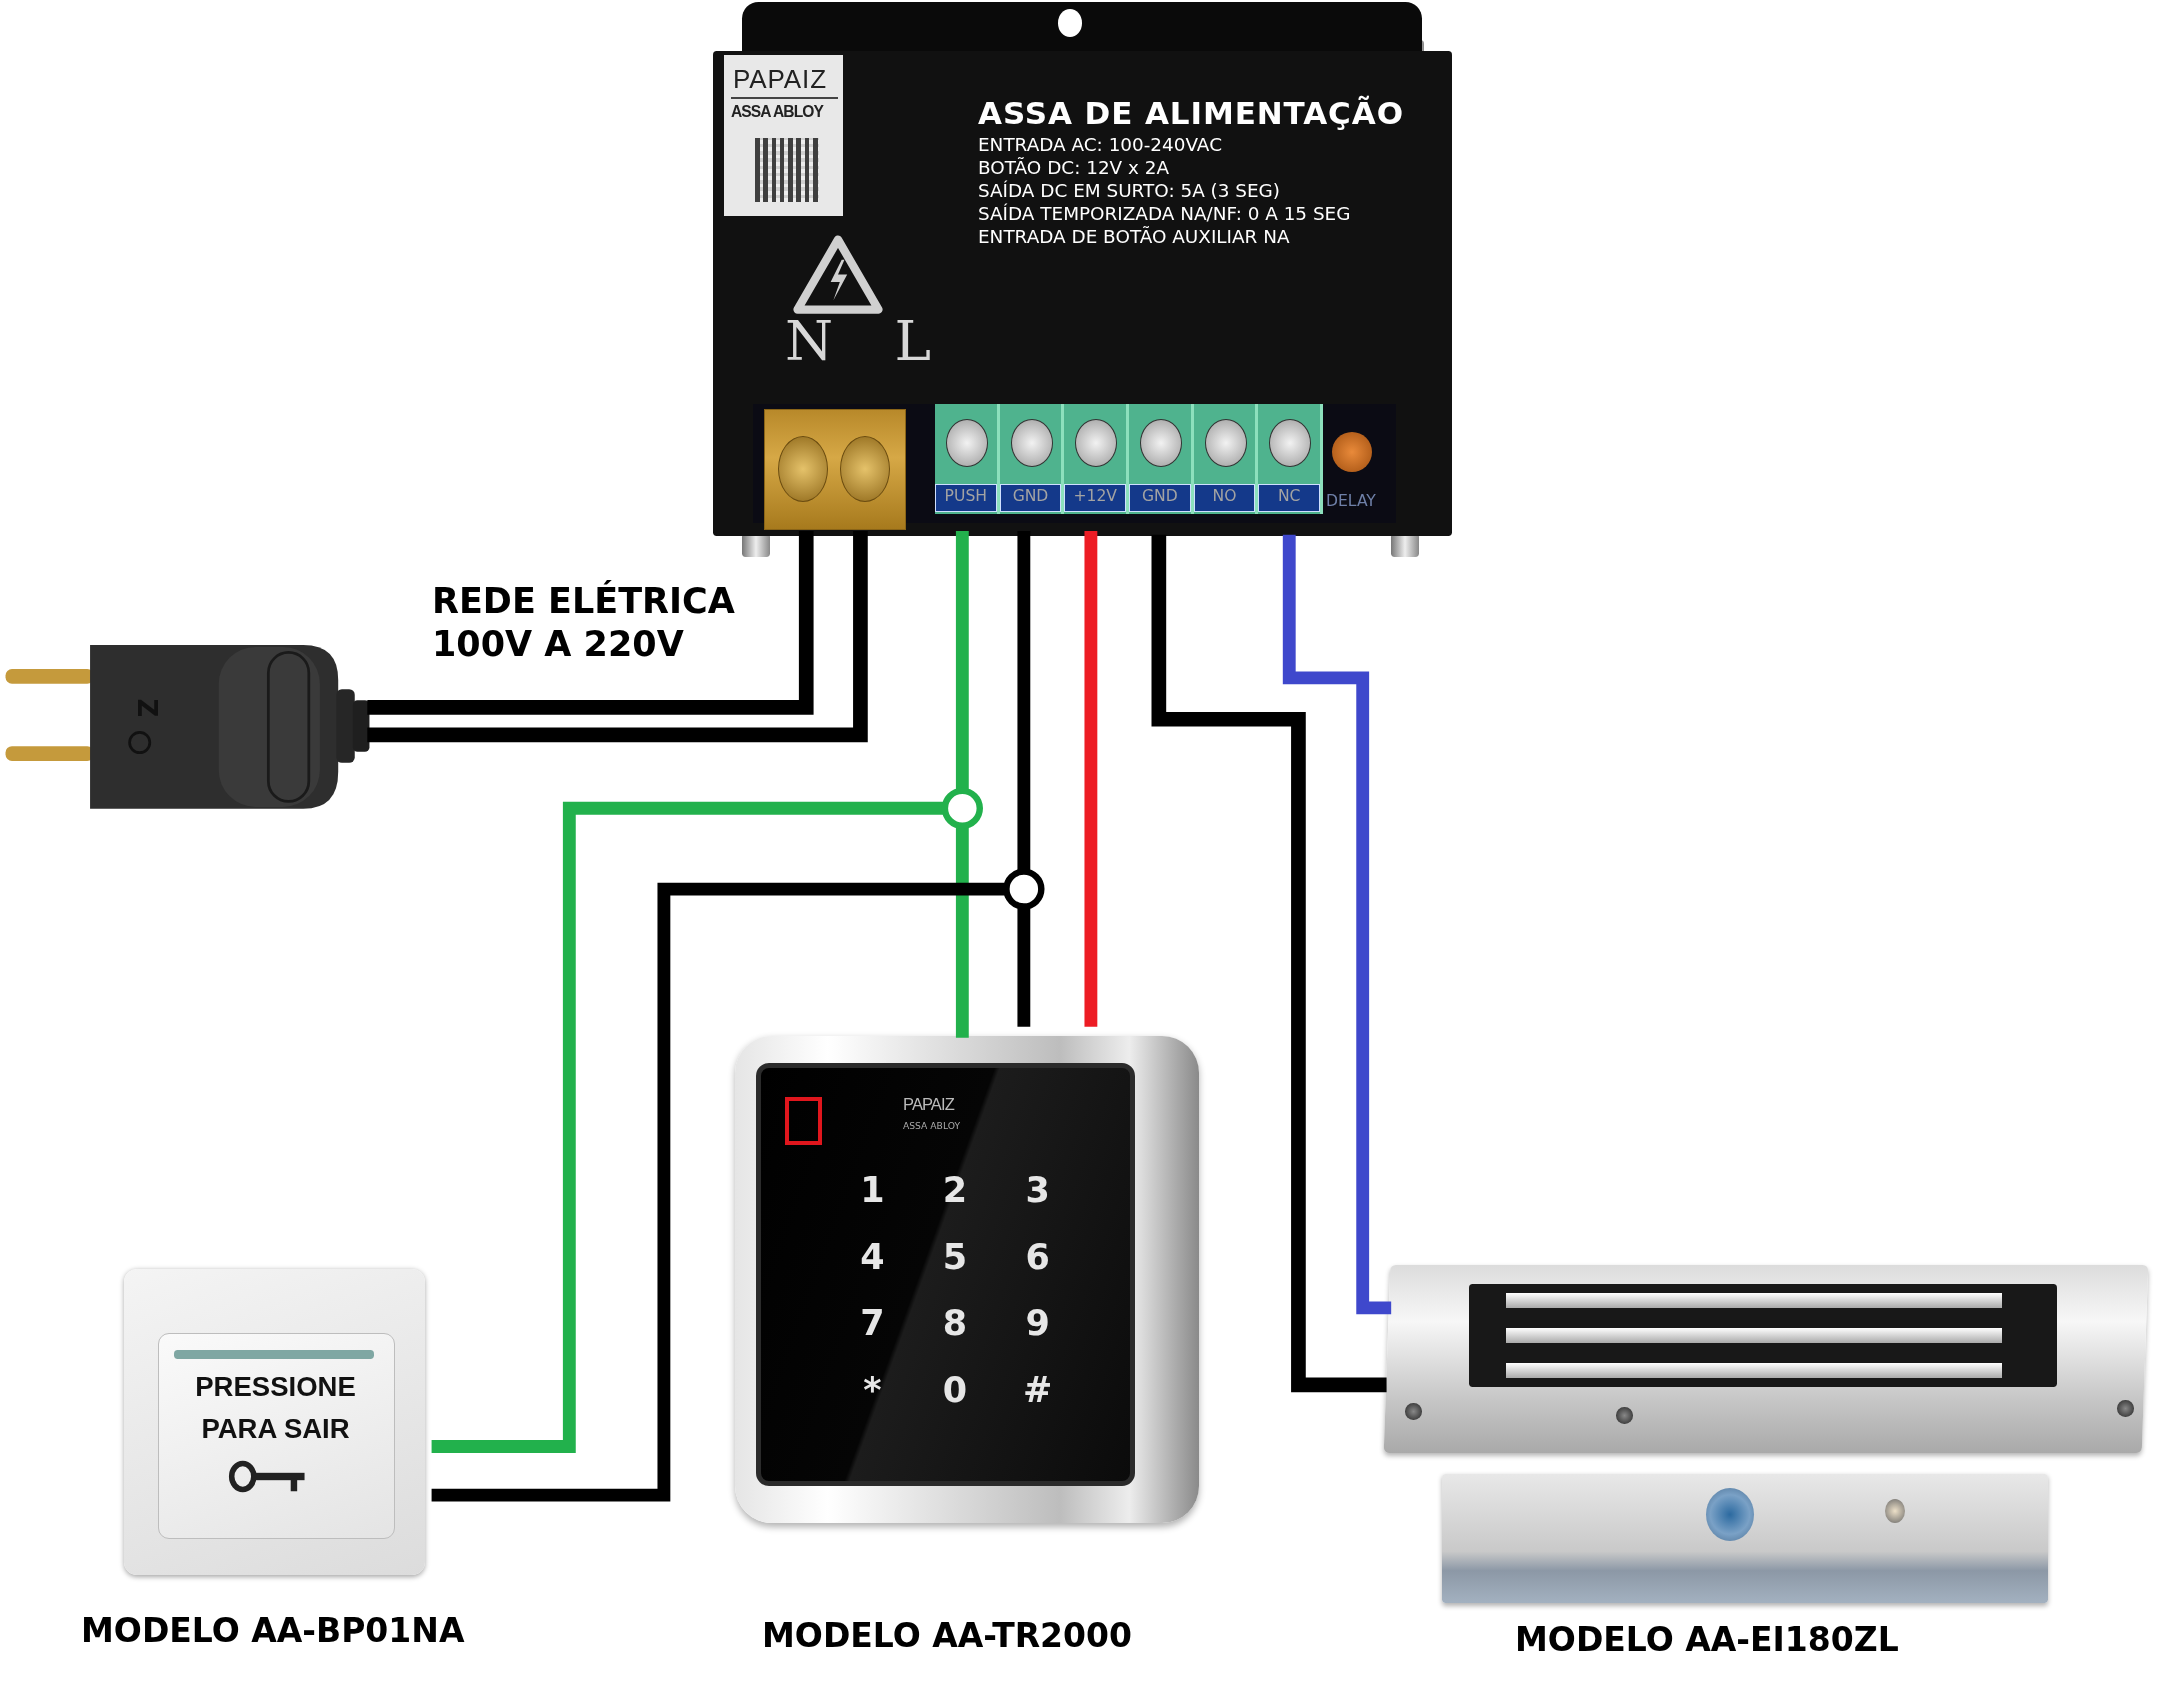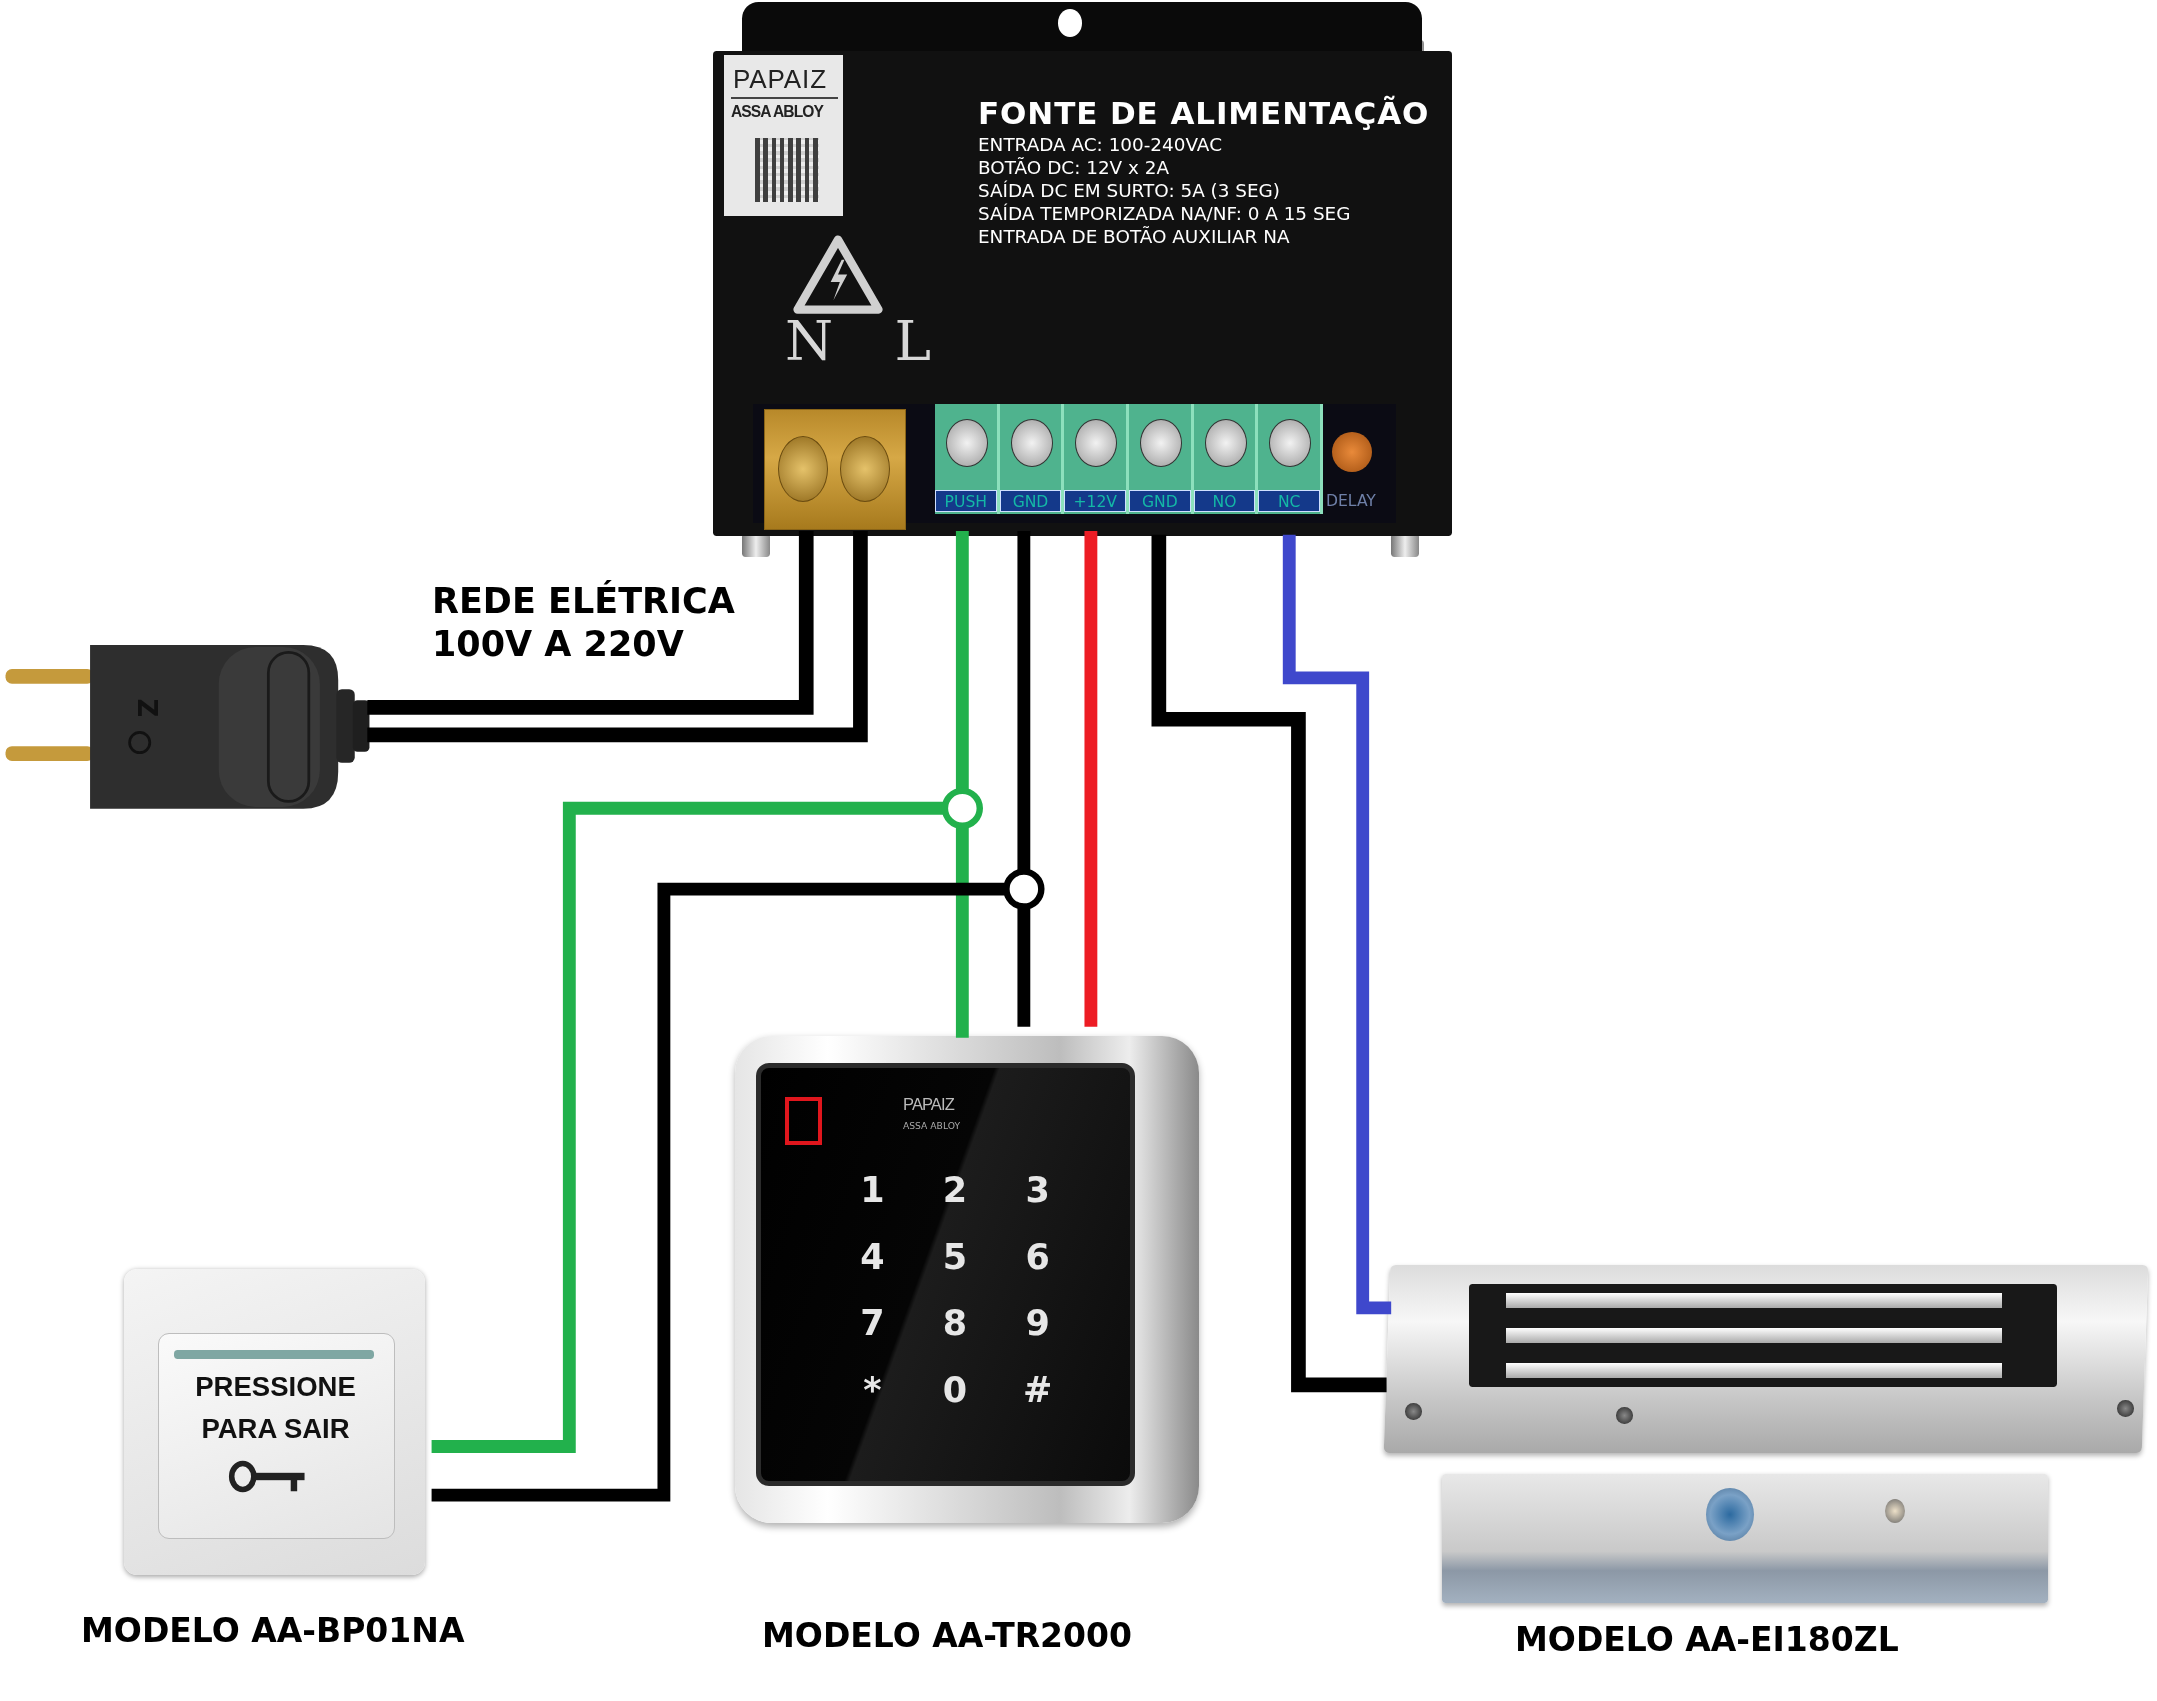--- a/index.html
+++ b/index.html
@@ -25,21 +25,21 @@
   .psu-specs div { white-space:nowrap; }
   .warn-tri { left:792px; top:234px; width:92px; height:83px; z-index:3; }
   .nl-label { left:785px; top:309px; color:#d8d8d8; font-family:"DejaVu Serif", serif; font-size:55px; letter-spacing:22px; z-index:3; }
 
   .term-strip { left:753px; top:404px; width:643px; height:119px; background:#0b0b14; z-index:2; }
   .ac-term { left:764px; top:409px; width:140px; height:119px; background:linear-gradient(180deg,#b8892a,#d6a846 40%,#a77a1d); border:1.8px solid #8a6417; z-index:3; }
   .ac-screw { width:48px; height:64px; top:26px; border-radius:50%; background:radial-gradient(circle,#e5c26a,#8e6718); border:1.8px solid #6b4c10; }
   .dc-term { left:935px; top:404px; width:388px; height:110px; z-index:3; display:flex; }
   .dc-cell { flex:1; background:#4fb38e; border-right:3.7px solid #8de0bd; position:relative; }
   .dc-screw { position:absolute; left:11px; top:14.7px; width:40px; height:46px; border-radius:50%; background:radial-gradient(circle,#f2f2f2,#9a9a9a); border:1.8px solid #333; }
-  .dc-label { position:absolute; left:0; right:0; bottom:1.8px; height:22px; background:#14398a; color:#14b8a6; font-size:15.6px; text-align:center; line-height:22px; border:0.9px solid #cfe0ff; box-sizing:border-box; }
+  .dc-label { position:absolute; left:0; right:0; bottom:1.8px; height:28px; background:#14398a; color:#a3a3a3; font-size:15.6px; text-align:center; line-height:22px; border:0.9px solid #cfe0ff; box-sizing:border-box; }
   .delay-pot { left:1332px; top:432px; width:40px; height:40px; border-radius:50%; background:radial-gradient(circle,#e98a3a,#a04f10); z-index:3; }
   .delay-label { left:1326px; top:492px; color:#6f80a8; font-size:15.6px; z-index:3; }
 
   
   .lbl { font-weight:bold; color:#000; text-align:left; line-height:43px; z-index:4; }
   .mains-lbl { left:432px; top:580px; font-size:35px; }
   .cap-btn { left:81px; top:1609px; font-size:33px; text-align:left; }
   .cap-ac { left:762px; top:1614px; font-size:33px; }
   .cap-lock { left:1515px; top:1618px; font-size:33px; }
 
@@ -81,21 +81,21 @@
 <div class="abs psu-post" style="left:742px;top:533px;"></div>
 <div class="abs psu-post" style="left:1391px;top:533px;"></div>
 <div class="abs psu-body"></div>
 
 <div class="abs brand-label"></div>
 <div class="abs brand-name">PAPAIZ</div>
 <div class="abs brand-line"></div>
 <div class="abs brand-sub">ASSA ABLOY</div>
 <div class="abs qr"></div>
 
-<div class="abs psu-title">FONTE DE ALIMENTAÇÃO</div>
+<div class="abs psu-title">ASSA DE ALIMENTAÇÃO</div>
 <div class="abs psu-specs">
   <div>ENTRADA AC: 100-240VAC</div>
   <div>BOTÃO DC: 12V x 2A</div>
   <div>SAÍDA DC EM SURTO: 5A (3 SEG)</div>
   <div>SAÍDA TEMPORIZADA NA/NF: 0 A 15 SEG</div>
   <div>ENTRADA DE BOTÃO AUXILIAR NA</div>
 </div>
 
 <svg class="abs warn-tri" viewBox="0 0 100 90">
   <path d="M50 6 L94 82 L6 82 Z" fill="none" stroke="#d0d0d0" stroke-width="9" stroke-linejoin="round"></path>

